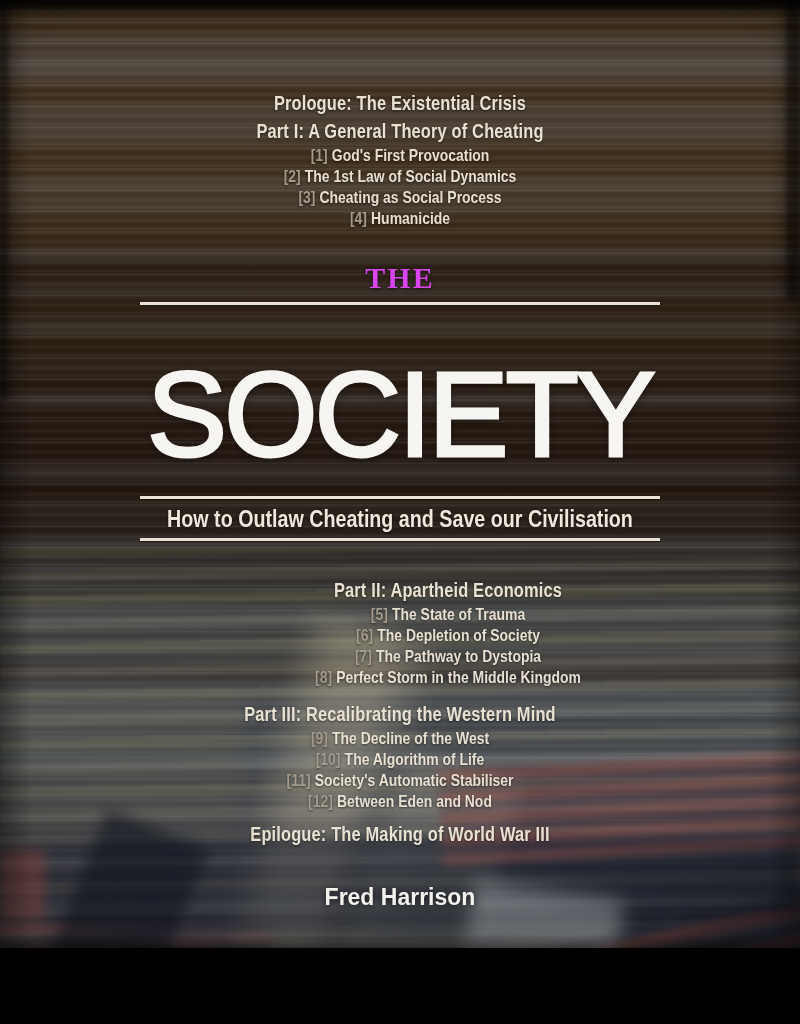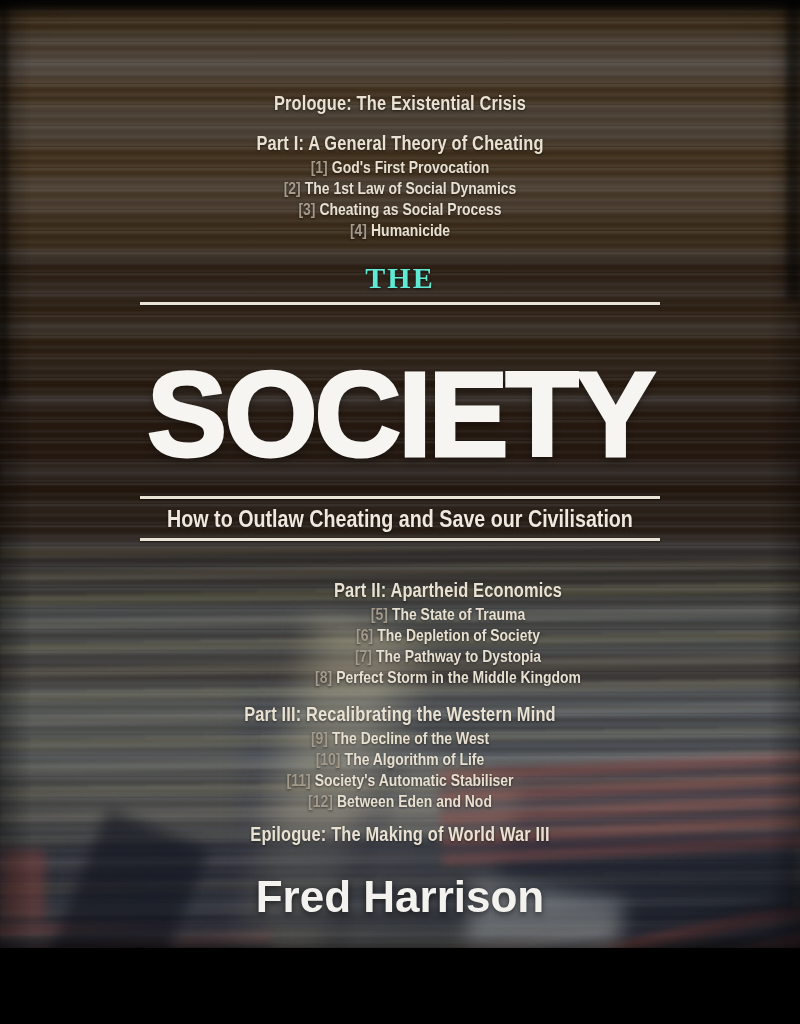--- a/index.html
+++ b/index.html
@@ -71,39 +71,39 @@
   
   .txt{position:absolute;left:0;width:100%;text-align:center;color:#e8e0d1;
     text-shadow:0 1px 3px rgba(0,0,0,0.55);}
   .condense{transform:scaleX(0.82);transform-origin:50% 50%;}
   .heading{font-weight:bold;font-size:20px;line-height:23px;letter-spacing:.2px;color:#e9e1d2;}
   .chapters{margin-top:2px;}
   .chapter{font-weight:bold;font-size:17px;line-height:21px;white-space:nowrap;}
   .ch-num{color:#a39a8b;margin-right:5px;}
   .ch-title{color:#e7dfd0;}
   .block-prologue{top:92px;}
-  .block-part1{top:132px;}
+  .block-part1{top:120px;}
   .block-part2{top:579px;margin-left:48px;}
   .block-part3{top:703px;}
   .block-epilogue{top:823px;}
   .title-the{top:261px;font-family:"Liberation Serif",serif;font-weight:bold;
-    font-size:30px;line-height:34px;letter-spacing:2px;color:#5eead4;}
+    font-size:30px;line-height:34px;letter-spacing:2px;color:#d946ef;}
   .rule{position:absolute;left:50%;transform:translateX(-50%);width:520px;height:3px;
     background:#e9e3d5;box-shadow:0 1px 2px rgba(0,0,0,0.5);}
   .rule1{top:302px;}
   .rule2{top:496px;}
   .rule3{top:538px;}
   .title-main{top:304px;font-family:"Liberation Serif",serif;font-weight:bold;
     font-size:58px;line-height:60px;letter-spacing:6px;color:#f6f4ef;
     text-shadow:0 2px 6px rgba(0,0,0,0.5);white-space:nowrap;}
-  .title-society{top:354px;font-weight:bold;font-size:120px;line-height:120px;
+  .title-society{top:354px;font-weight:normal;font-size:120px;line-height:120px;
     letter-spacing:-3px;color:#f7f5f1;-webkit-text-stroke:3px #f7f5f1;
     text-shadow:0 3px 8px rgba(0,0,0,0.45);white-space:nowrap;}
   .subtitle{top:504px;font-weight:bold;font-size:24px;line-height:30px;color:#efe9dd;white-space:nowrap;}
-  .author{top:877px;font-weight:bold;font-size:44px;line-height:40px;color:#f4f2ee;
+  .author{top:877px;font-weight:bold;font-size:23px;line-height:40px;color:#f4f2ee;
     text-shadow:0 2px 6px rgba(0,0,0,0.6);}
 </style>
 </head>
 <body>
 
 <div class="cover">
 
   <div class="bg-layer bg-base"></div>
   <div class="bg-layer bg-stripes-fine"></div>
   <div class="bg-layer bg-stripes-wide"></div>

